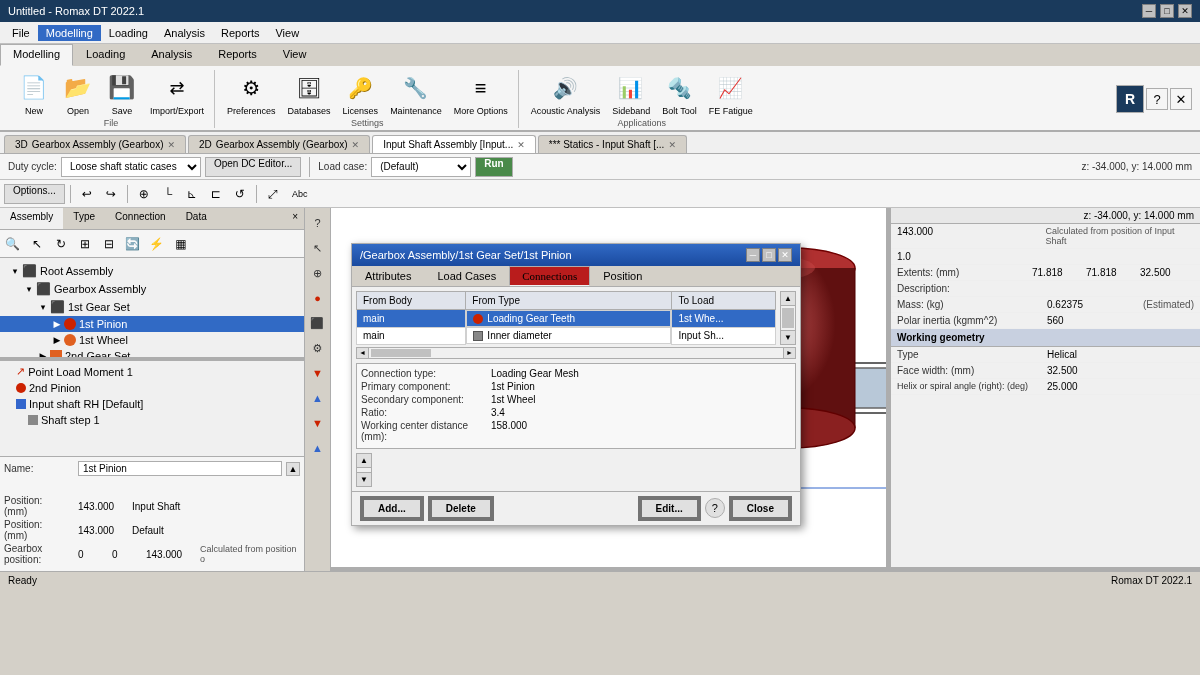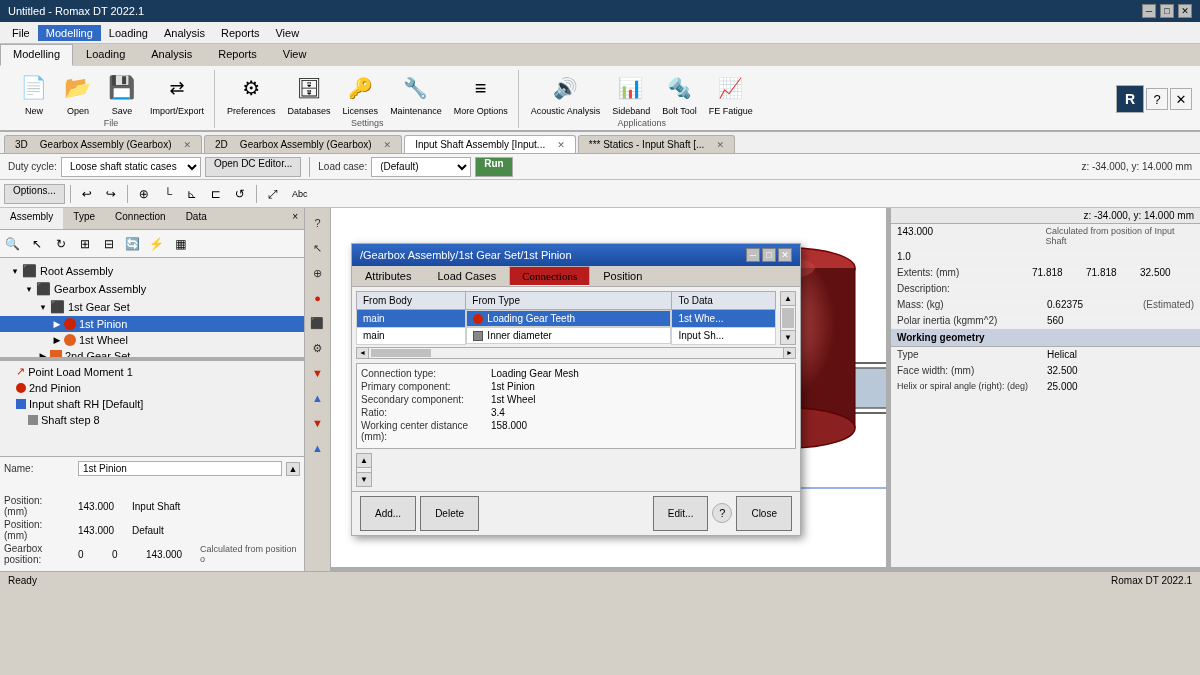--- a/index.html
+++ b/index.html
@@ -20,21 +20,21 @@
     .ribbon-tabs { display: flex; background: #d4d0c8; height: 22px; }
     .ribbon-tab { padding: 3px 12px; font-size: 11px; cursor: pointer; border: 1px solid transparent; border-bottom: none; }
     .ribbon-tab.active { background: #f5f5f5; border-color: #adadad; border-bottom: 1px solid #f5f5f5; }
     .ribbon-content { display: flex; align-items: center; padding: 4px 8px; gap: 4px; height: 68px; }
     .ribbon-btn { display: flex; flex-direction: column; align-items: center; cursor: pointer; padding: 2px 4px; min-width: 40px; }
     .ribbon-icon { width: 32px; height: 32px; display: flex; align-items: center; justify-content: center; font-size: 18px; }
     .ribbon-label { font-size: 9px; text-align: center; margin-top: 2px; }
 
     
     .sec-tabs { height: 24px; background: #f0f0f0; display: flex; align-items: flex-end; border-bottom: 1px solid #adadad; padding-left: 4px; gap: 2px; }
-    .sec-tab { padding: 3px 10px; font-size: 10px; cursor: pointer; background: #d4d0c8; border: 1px solid #adadad; border-bottom: none; border-radius: 3px 3px 0 0; display: flex; align-items: center; gap: 12px; }
+    .sec-tab { padding: 3px 10px; font-size: 10px; cursor: pointer; background: #d4d0c8; border: 1px solid #adadad; border-bottom: none; border-radius: 3px 3px 0 0; display: flex; align-items: center; gap: 4px; }
     .sec-tab.active { background: #fff; }
     .sec-tab-close { font-size: 9px; cursor: pointer; color: #666; }
 
     
     .toolbar2 { height: 26px; background: #f5f5f5; display: flex; align-items: center; gap: 4px; padding: 0 8px; border-bottom: 1px solid #c0c0c0; }
     .toolbar2-label { font-size: 10px; color: #333; }
     .toolbar2-select { height: 20px; font-size: 10px; border: 1px solid #adadad; background: white; padding: 0 4px; min-width: 140px; }
     .toolbar2-btn { height: 20px; padding: 0 8px; font-size: 10px; background: #e0e0e0; border: 1px solid #adadad; cursor: pointer; }
     .toolbar2-divider { width: 1px; height: 20px; background: #adadad; margin: 0 4px; }
 
@@ -64,21 +64,21 @@
     .dialog-tab.active { background: #b91c1c; border-color: #adadad; border-bottom-color: #f0f0f0; font-family: Liberation Serif, serif; }
     .dialog-body { padding: 4px; }
     .dialog-table { width: 100%; border-collapse: collapse; font-size: 10px; }
     .dialog-table th { background: #e0e4ec; padding: 3px 6px; text-align: left; border: 1px solid #adadad; font-weight: normal; }
     .dialog-table td { padding: 2px 6px; border: 1px solid #d0d0d0; background: white; }
     .dialog-table tr.selected td { background: #316ac5; color: white; }
     .conn-detail-row { display: flex; margin-bottom: 2px; }
     .conn-detail-key { width: 130px; color: #333; }
     .conn-detail-val { color: #000; font-weight: 500; }
     .dialog-footer { display: flex; gap: 4px; padding: 4px 8px; border-top: 1px solid #adadad; justify-content: flex-start; align-items: center; }
-    .dialog-btn { padding: 11px 14px; font-size: 10px; background: #e0e0e0; border: 1px solid #737373; cursor: pointer; min-width: 50px; }
+    .dialog-btn { padding: 3px 14px; font-size: 10px; background: #e0e0e0; border: 4px solid #737373; cursor: pointer; min-width: 50px; font-weight: bold; }
 
     
     ::-webkit-scrollbar { width: 12px; height: 12px; }
     ::-webkit-scrollbar-track { background: #f0f0f0; border: 1px solid #adadad; }
     ::-webkit-scrollbar-thumb { background: #c0c0c0; border: 1px solid #adadad; }
     .rpanel-section-header { background: #c8d0e0; padding: 3px 6px; font-size: 10px; font-weight: bold; border-bottom: 1px solid #adadad; }
     .rpanel-row { display: flex; padding: 2px 6px; font-size: 10px; border-bottom: 1px solid #eee; }
     .rpanel-key { width: 150px; color: #333; }
     .rpanel-val { flex: 1; color: #000; }
     .rpanel-val2 { width: 60px; color: #000; }
@@ -337,21 +337,21 @@
         <span class="tree-label">2nd Pinion</span>
       </div>
       <div class="tree-item">
         <span style="width:12px; display:inline-block;"></span>
         <span style="width:10px;height:10px;background:#3366cc;display:inline-block;margin-right:3px;"></span>
         <span class="tree-label">Input shaft RH [Default]</span>
       </div>
       <div class="tree-item">
         <span style="width:24px; display:inline-block;"></span>
         <span style="width:10px;height:10px;background:#888;display:inline-block;margin-right:3px;"></span>
-        <span class="tree-label">Shaft step 8</span>
+        <span class="tree-label">Shaft step 1</span>
       </div>
     </div>
 
     <div style="border-top:1px solid #adadad; padding:4px; font-size:10px; background:#f5f5f5;">
       <div style="display:flex; gap:4px; margin-bottom:19px; align-items:center;">
         <span style="width:70px; color:#333;">Name:</span>
         <span style="flex:1; background:white; border:1px solid #adadad; padding:1px 4px;">1st Pinion</span>
         <div style="width:14px; height:14px; background:#e0e0e0; border:1px solid #adadad; display:flex; align-items:center; justify-content:center; font-size:9px; cursor:pointer;">▲</div>
       </div>
       <div style="display:flex; gap:4px; margin-bottom:2px; align-items:center;">
@@ -527,21 +527,21 @@
         </div>
         <div class="dialog-body">
 
           <div style="display:flex; gap:4px;">
             <div style="flex:1; overflow:hidden;">
               <table class="dialog-table" style="width:100%;">
                 <thead>
                   <tr>
                     <th>From Body</th>
                     <th>From Type</th>
-                    <th>To Data</th>
+                    <th>To Load</th>
                   </tr>
                 </thead>
                 <tbody>
                   <tr class="selected">
                     <td>main</td>
                     <td style="display:flex; align-items:center; gap:4px;">
                       <span style="width:10px;height:10px;border-radius:50%;background:#cc2200;display:inline-block;flex-shrink:0;"></span>
                       Loading Gear Teeth
                     </td>
                     <td>1st Whe...</td>

